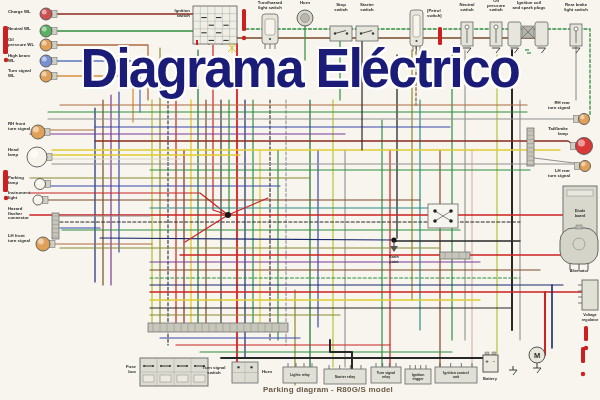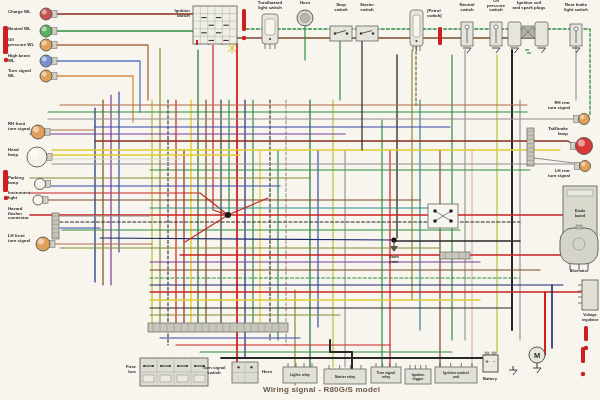--- a/index.html
+++ b/index.html
@@ -514,14 +514,17 @@
         <rect x="581" y="347" width="4" height="16" rx="1.5" fill="#cc1f1f"></rect>
       </g>
       <g>
         <circle cx="583" cy="374" r="2.2" fill="#cc1f1f"></circle>
       </g>
       <g>
         <line x1="513" y1="366" x2="513" y2="370" stroke="#333" stroke-width="1"></line>
         <polyline points="509,370 517,370 513,375" fill="none" stroke="#333" stroke-width="0.9"></polyline>
       </g>
     </svg>
-  <div id="diagram-caption">Wiring signal - R80G/S model</div>
+  <div id="title-overlay">
+    <span style="color: rgb(27, 27, 120);">Diagrama Eléctrico</span>
+  </div>
+  <div id="diagram-caption">Parking diagram - R80G/S model</div>
 </div>
 
 </body></html>

